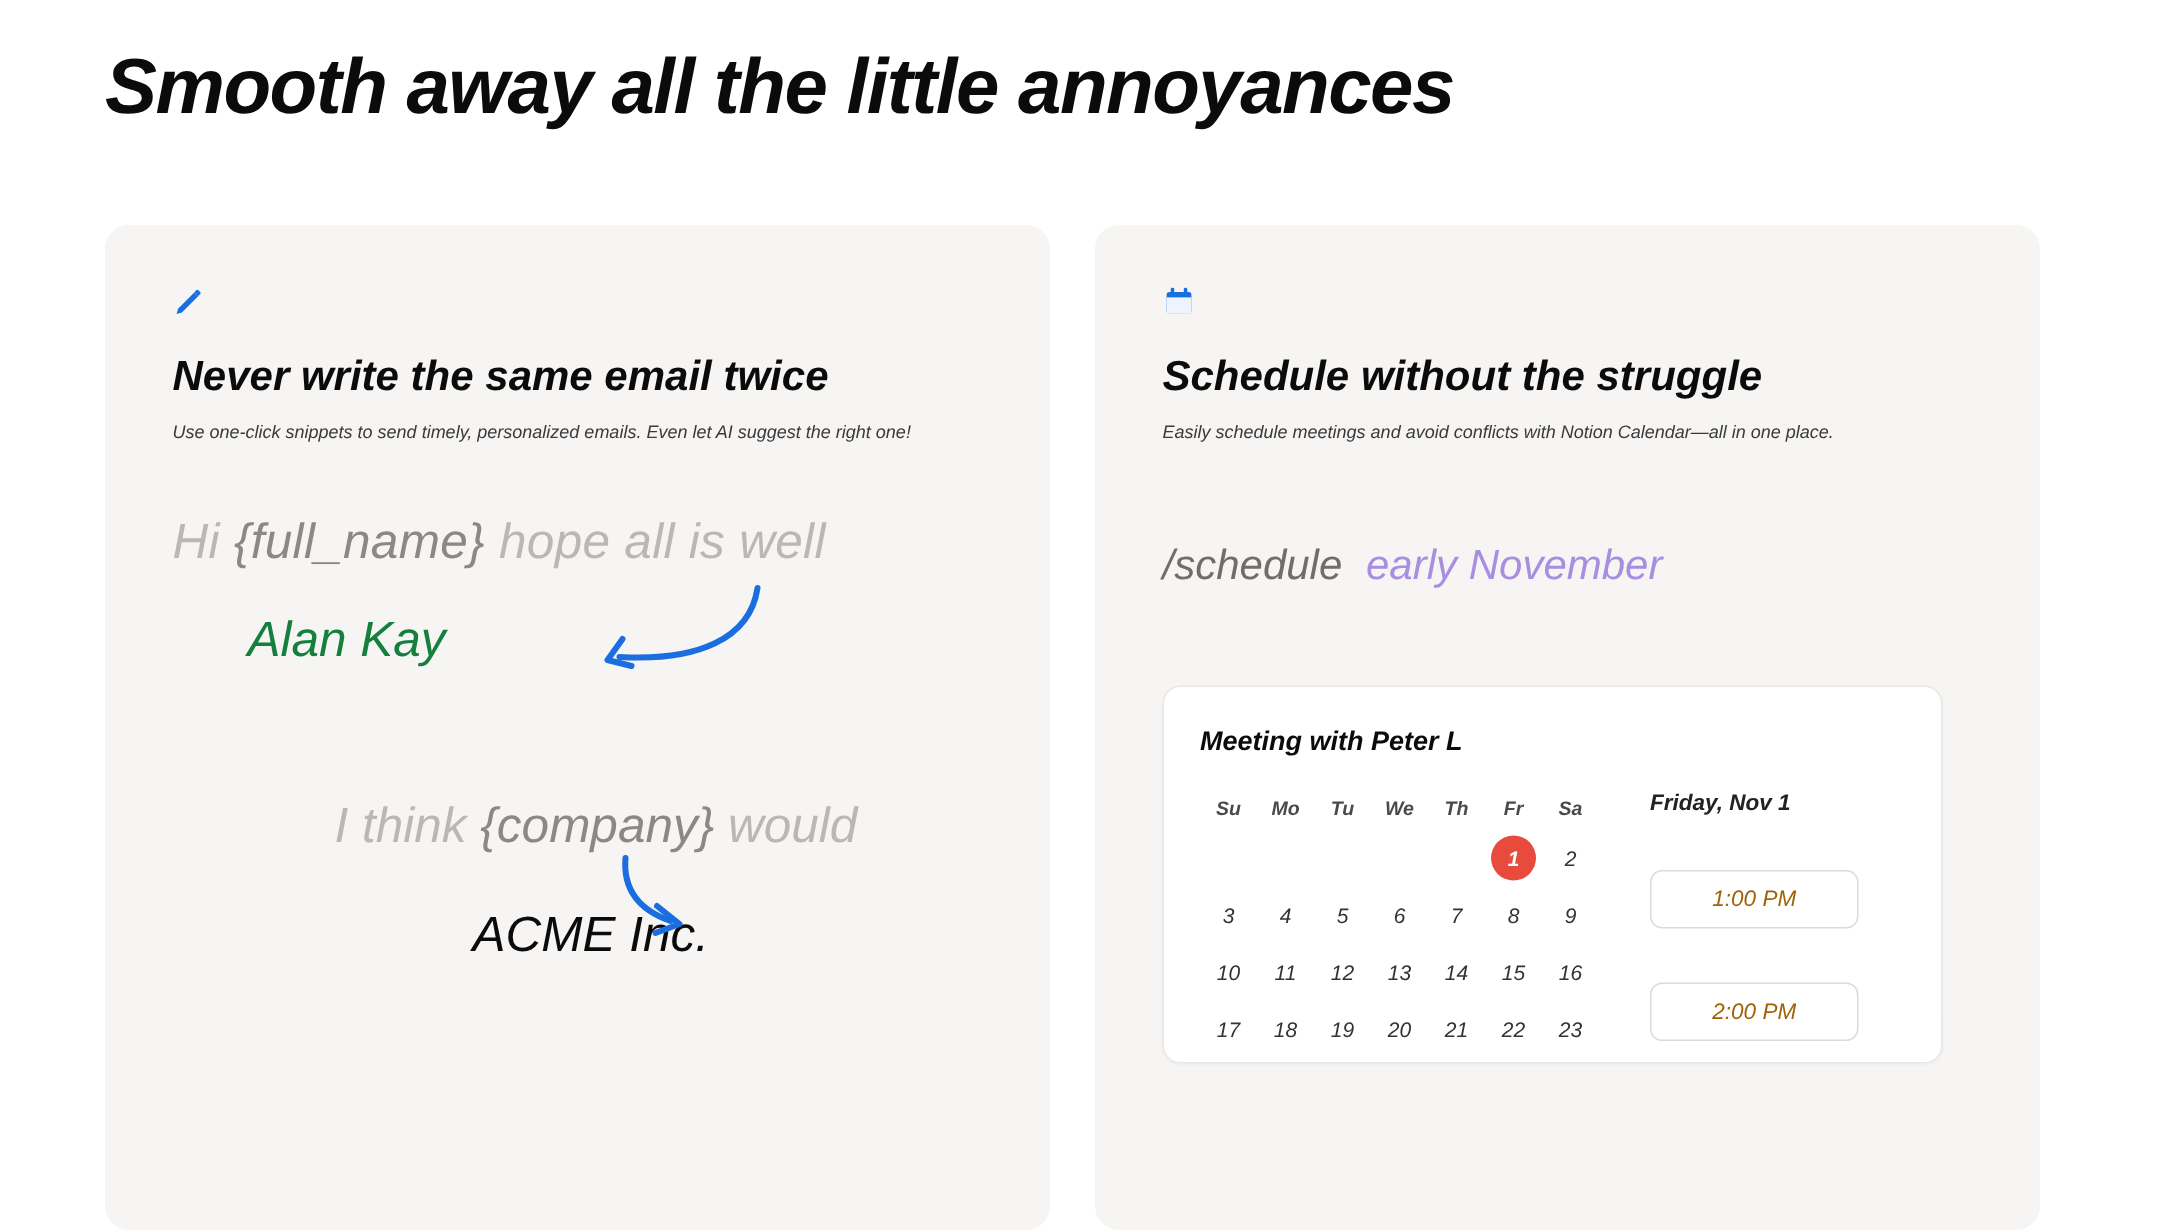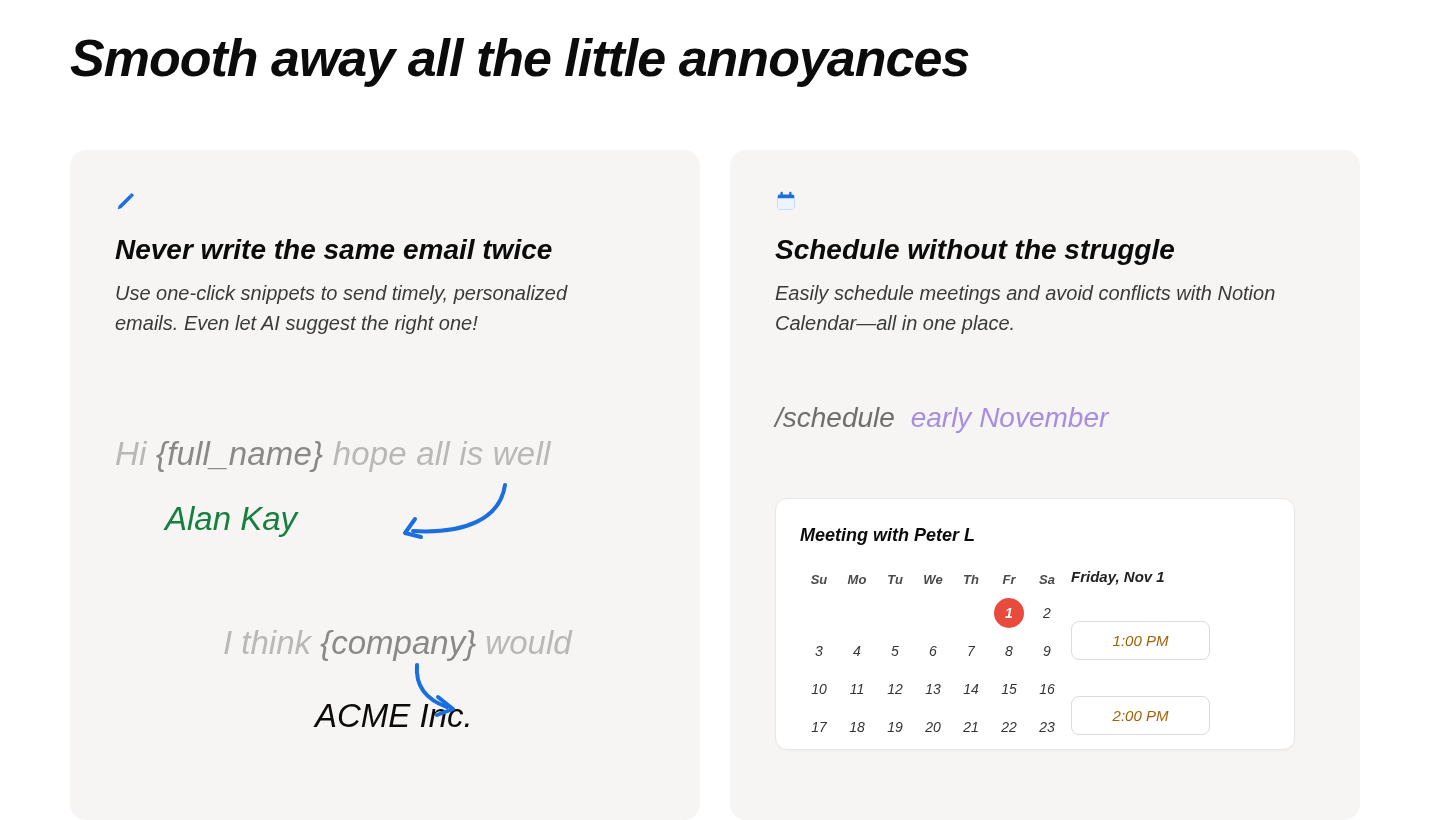--- a/index.html
+++ b/index.html
@@ -36,29 +36,29 @@
     height: 670px;
   }
   .card .icon-wrap { margin-bottom: 18px; }
   .card h3 {
     font-size: 28px;
     font-weight: 700;
     margin-bottom: 12px;
     color: #0b0b0b;
   }
   .card p.desc {
-    font-size: 20px;
+    font-size: 12px;
     line-height: 1.5;
     color: #3a3a3a;
     max-width: 520px;
   }
 
   
   .email-demo {
-    margin-top: 95px;
+    margin-top: 43px;
     font-size: 30px;
     color: #b9b8b6;
     line-height: 1.25;
     position: relative;
   }
   .email-demo .line1 {
     font-size: 33px;
     letter-spacing: 0.2px;
     white-space: nowrap;
   }
@@ -112,21 +112,21 @@
     padding: 26px 24px 0 24px;
     width: 520px;
     box-shadow: 0 1px 2px rgba(0,0,0,0.03);
   }
   .calendar-panel .mtg-title {
     font-size: 18px;
     font-weight: 700;
     margin-bottom: 18px;
     color: #0b0b0b;
   }
-  .cal-body { display: flex; gap: 5px; }
+  .cal-body { display: flex; gap: 34px; }
   .cal-grid { }
   .cal-grid table { border-collapse: collapse; }
   .cal-grid th {
     width: 38px;
     height: 30px;
     font-size: 13px;
     font-weight: 600;
     color: #4a4a4a;
     text-align: center;
   }

